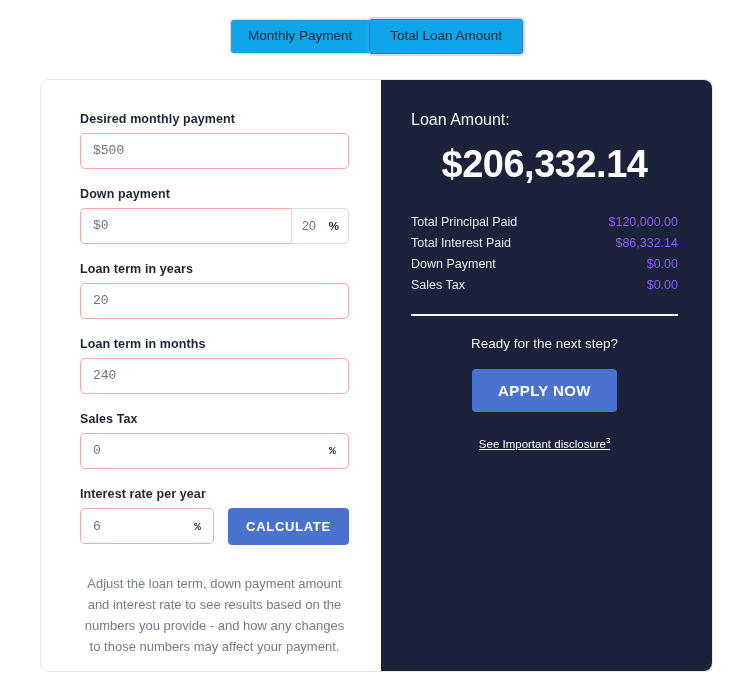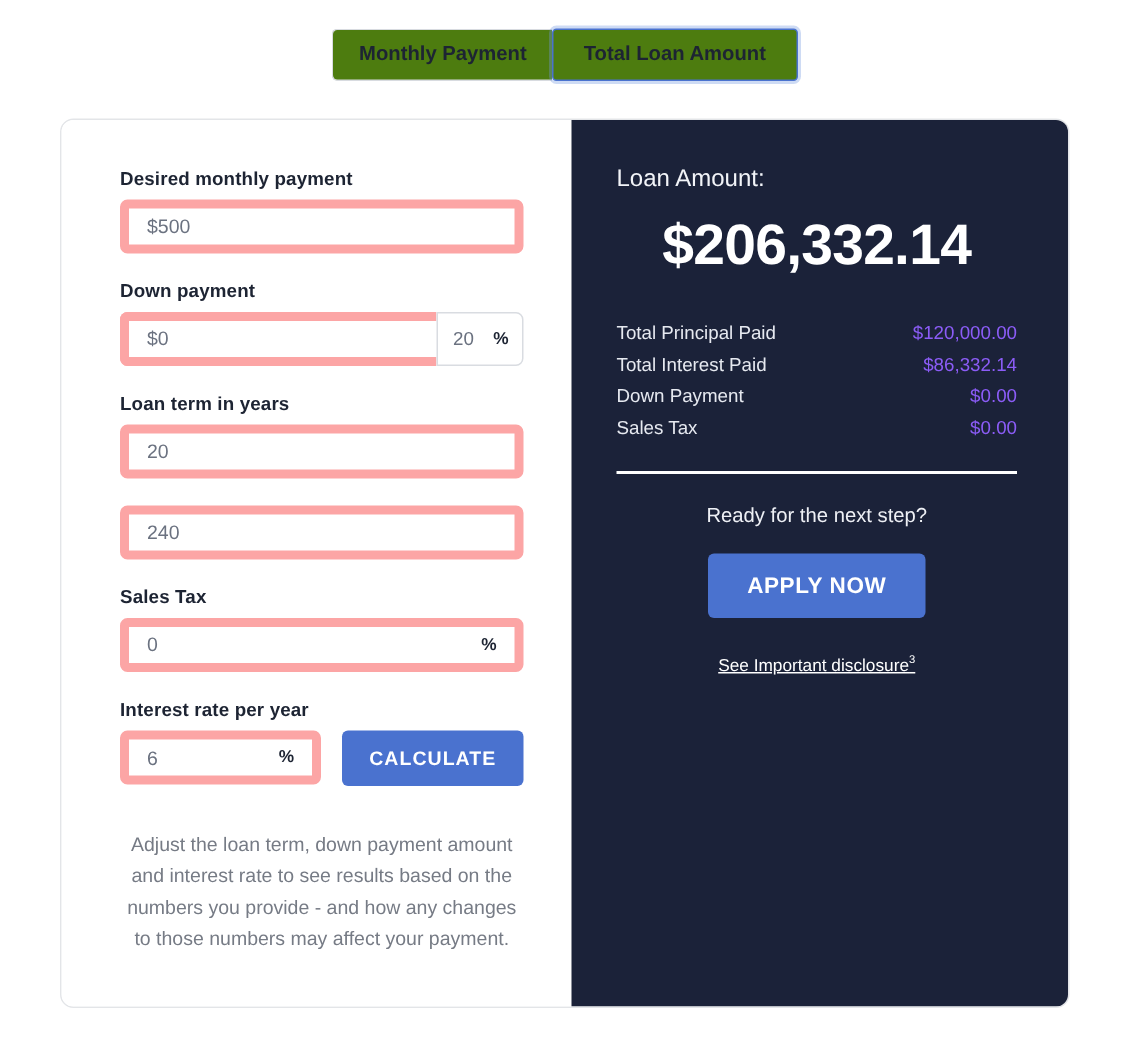--- a/index.html
+++ b/index.html
@@ -16,23 +16,23 @@
   
   .tabs-row {
     display: flex;
     justify-content: center;
     align-items: flex-start;
     padding-top: 19px;
   }
   .tab-group { display: flex; }
   .tab {
     font-size: 13.5px;
-    font-weight: bold;
+    font-weight: normal;
     color: #1d2433;
-    background: #4d7c0f;
+    background: #0ea5e9;
     border: 1px solid #d8dbe0;
     padding: 9px 17px 10px 17px;
     line-height: 1;
     cursor: pointer;
     white-space: nowrap;
   }
   .tab.first {
     border-radius: 4px 0 0 4px;
     border-right: none;
   }
@@ -69,29 +69,30 @@
   .field { margin-bottom: 18px; }
   .field-label {
     font-size: 12.5px;
     font-weight: bold;
     color: #1d2433;
     margin-bottom: 7px;
     letter-spacing: 0.1px;
   }
   .input-box {
     height: 36px;
-    border: 6px solid #fca5a5;
+    border: 1px solid #fca5a5;
     border-radius: 5px;
     display: flex;
     align-items: center;
     padding: 0 12px;
     font-size: 13px;
     color: #6b7280;
     background: #fff;
     width: 100%;
+    font-family: Liberation Mono, monospace;
   }
   .input-val { flex: 1; }
   .suffix-pct {
     font-size: 11.5px;
     font-weight: bold;
     color: #1d2433;
   }
   .split-row { display: flex; }
   .split-row .main-input {
     flex: 1;
@@ -250,20 +251,21 @@
 
       <div class="field">
         <div class="field-label">Loan term in years</div>
         <div class="input-box">
           <span class="input-val">20</span>
         </div>
       </div>
 
 
       <div class="field">
+        <div class="field-label">Loan term in months</div>
         <div class="input-box">
           <span class="input-val">240</span>
         </div>
       </div>
 
       <div class="field">
         <div class="field-label">Sales Tax</div>
         <div class="input-box">
           <span class="input-val">0</span>
           <span class="suffix-pct">%</span>

